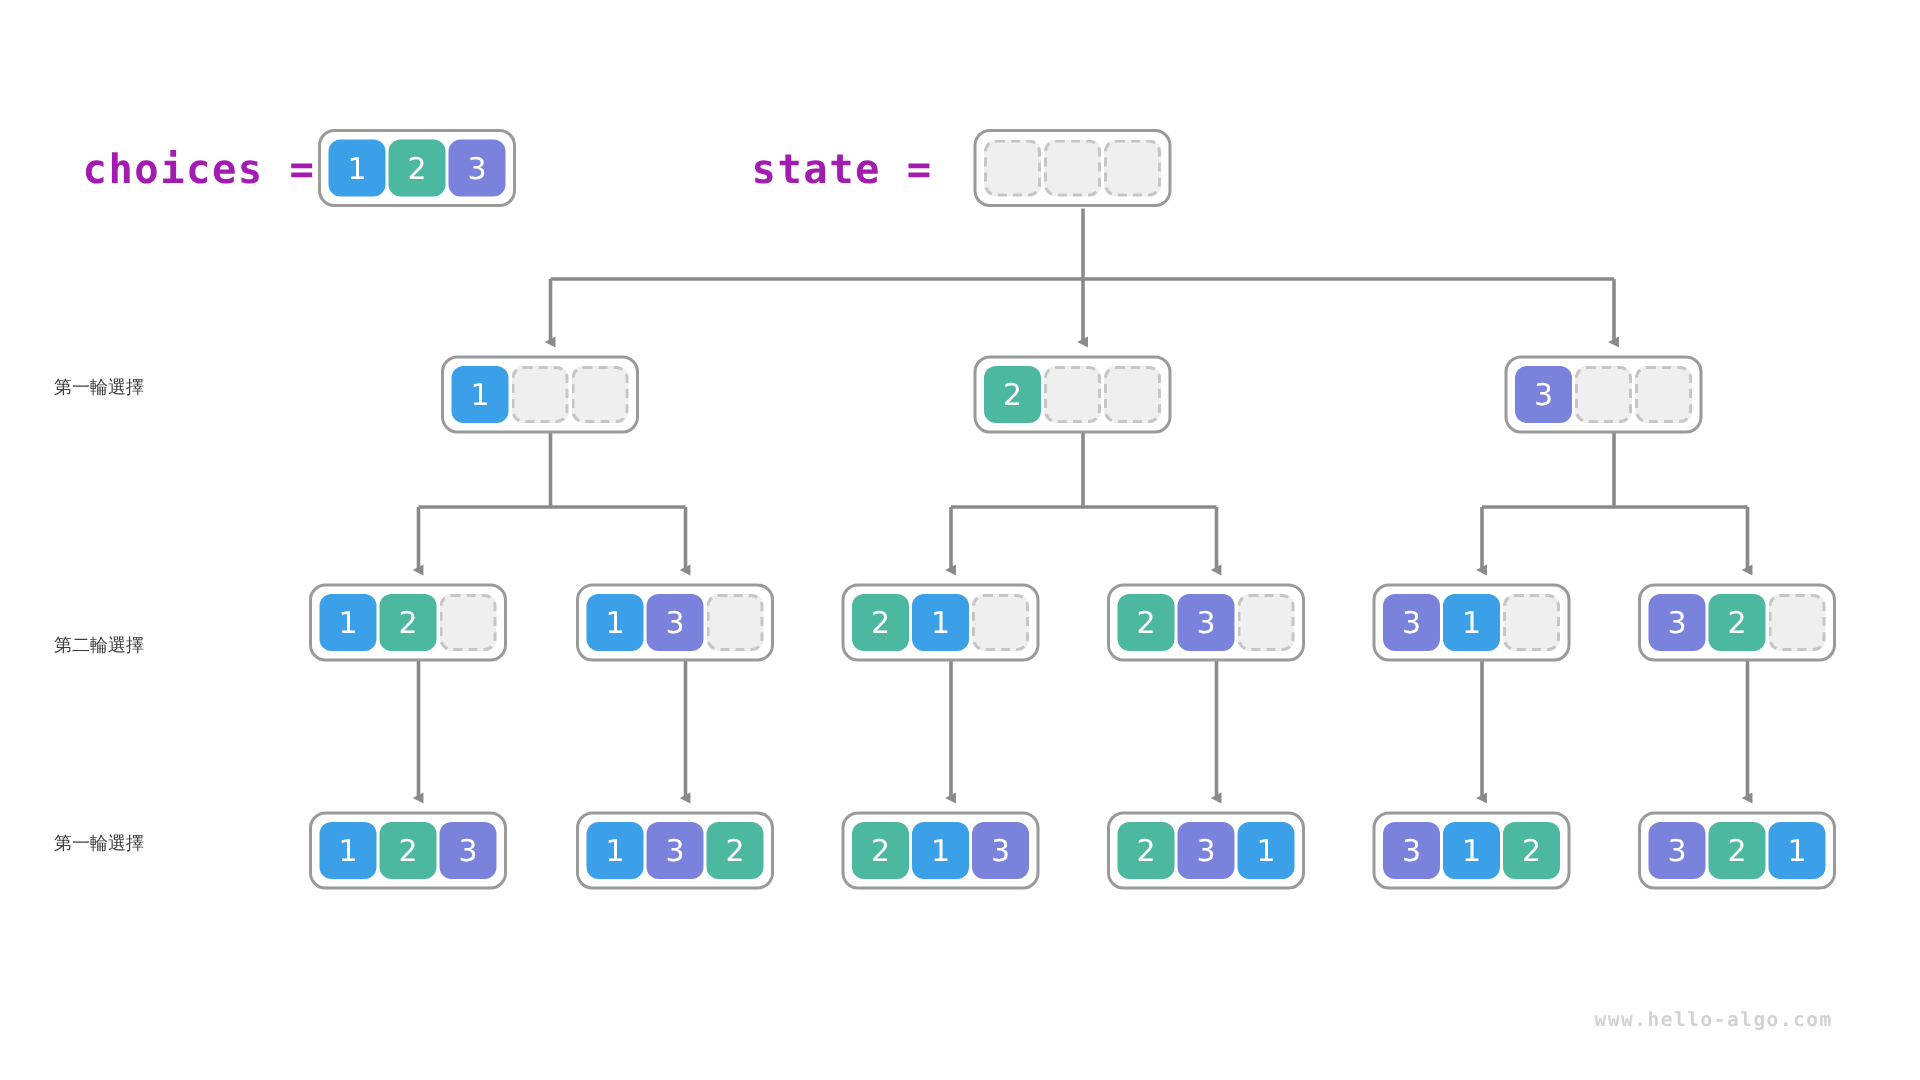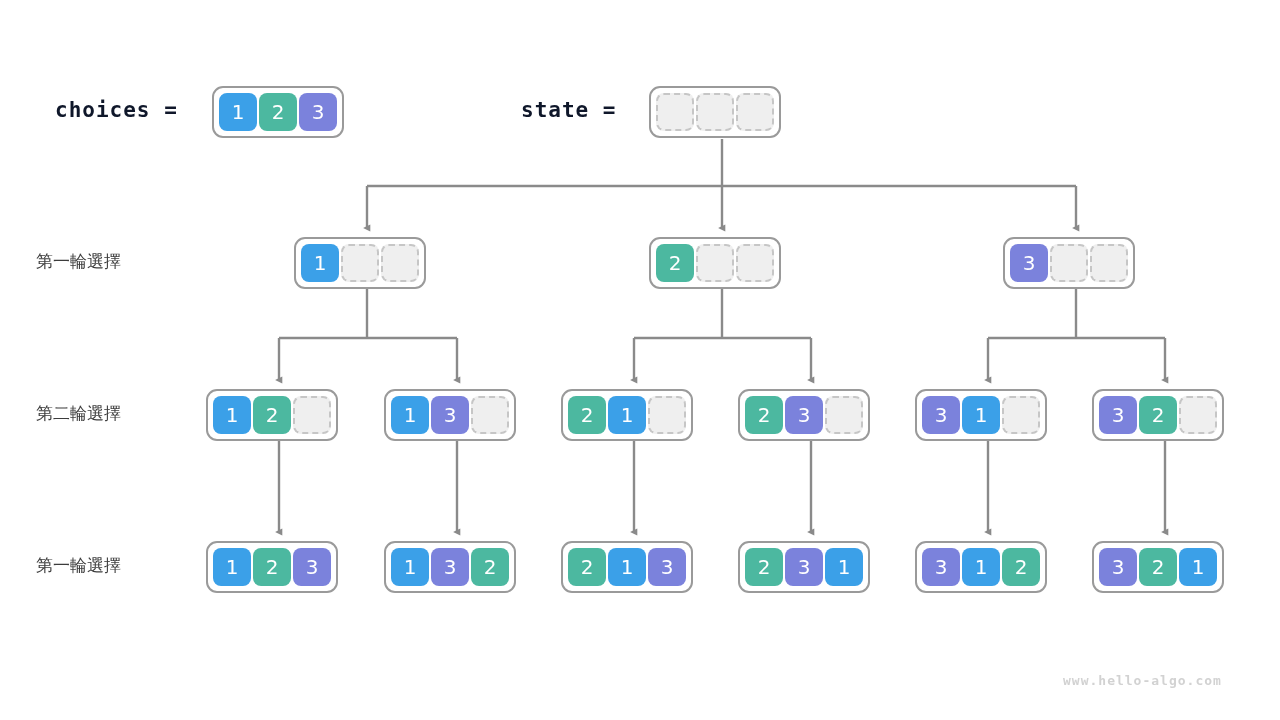--- a/index.html
+++ b/index.html
@@ -22,29 +22,29 @@
     width: 1280px;
     height: 720px;
     pointer-events: none;
   }
 
   
   .mono-label {
     position: absolute;
     font-family: "DejaVu Sans Mono", "Liberation Mono", monospace;
     font-weight: bold;
-    font-size: 21px;
-    color: #0f172a;
+    font-size: 27px;
+    color: #a21caf;
     white-space: nowrap;
     letter-spacing: 1px;
   }
   .row-label {
     position: absolute;
     font-family: "DejaVu Sans", "Liberation Sans", sans-serif;
-    font-size: 17px;
+    font-size: 12px;
     color: #3c3c3c;
     white-space: nowrap;
   }
   .watermark {
     position: absolute;
     font-family: "DejaVu Sans Mono", "Liberation Mono", monospace;
     font-size: 13px;
     color: #d2d2d2;
     letter-spacing: 1px;
     white-space: nowrap;
@@ -118,29 +118,29 @@
       </g>
   </svg>
 
   <div class="mono-label" style="left:55px; top:98px;">choices =</div>
   <div class="array" id="choices-array" style="left:212px; top:86px;">
       <div class="cell" style="background: rgb(59, 160, 232);">1</div>
       <div class="cell" style="background: rgb(76, 184, 160);">2</div>
       <div class="cell" style="background: rgb(123, 130, 220);">3</div>
     </div>
 
-  <div class="mono-label" style="left:521px; top:98px;">state =</div>
+  <div class="mono-label" style="left:501px; top:98px;">state =</div>
   <div class="array" id="state-array" style="left:649px; top:86px;">
       <div class="cell empty"></div>
       <div class="cell empty"></div>
       <div class="cell empty"></div>
     </div>
 
   <div class="row-label" style="left:36px; top:250px;">第一輪選擇</div>
-  <div class="row-label" style="left:36px; top:402px;">第二輪選擇</div>
+  <div class="row-label" style="left:36px; top:422px;">第二輪選擇</div>
   <div class="row-label" style="left:36px; top:554px;">第一輪選擇</div>
 
   <div id="nodes">
       <div class="array" style="left: 294px; top: 237px;">
         <div class="cell" style="background: rgb(59, 160, 232);">1</div>
         <div class="cell empty"></div>
         <div class="cell empty"></div>
       </div>
       <div class="array" style="left: 649px; top: 237px;">
         <div class="cell" style="background: rgb(76, 184, 160);">2</div>

